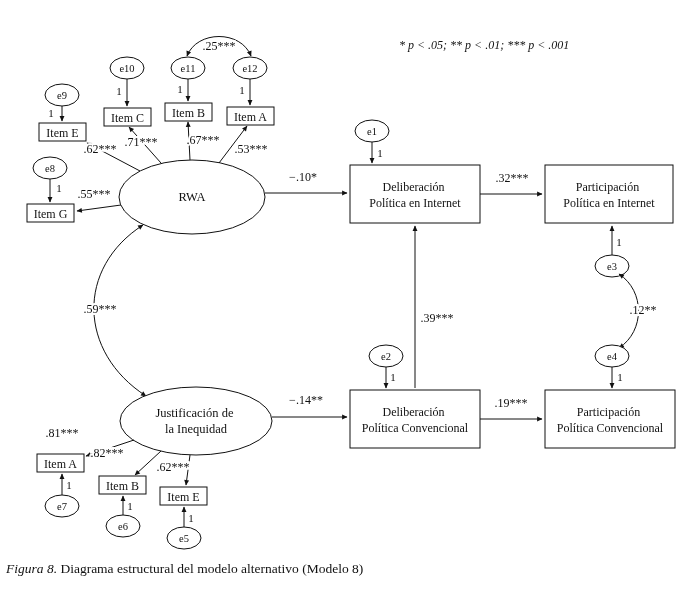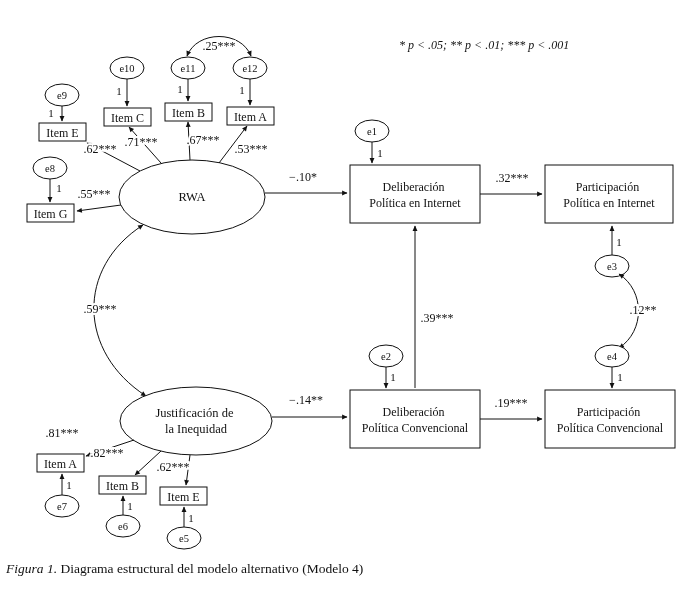--- a/index.html
+++ b/index.html
@@ -191,14 +191,14 @@
       <text class="coef" x="173" y="471" text-anchor="middle">.62***</text>
       <rect class="shape" x="160" y="487" width="47" height="18"></rect>
       <text class="box-label" x="183.5" y="500.5" text-anchor="middle">Item E</text>
       <ellipse class="shape" cx="184" cy="538" rx="17" ry="11"></ellipse>
       <text class="err" x="184" y="542" text-anchor="middle">e5</text>
       <line class="path" x1="184" y1="527" x2="184" y2="507" marker-end="url(#arr)"></line>
       <text class="one" x="191" y="522" text-anchor="middle">1</text>
     </g>
   </svg>
 
-  <div class="caption"><span class="caption-label">Figura 1.</span><span> Diagrama estructural del modelo alternativo (Modelo 4)</span></div>
+  <div class="caption"><span class="caption-label">Figura 8.</span><span> Diagrama estructural del modelo alternativo (Modelo 8)</span></div>
 </div>
 
 </body></html>

